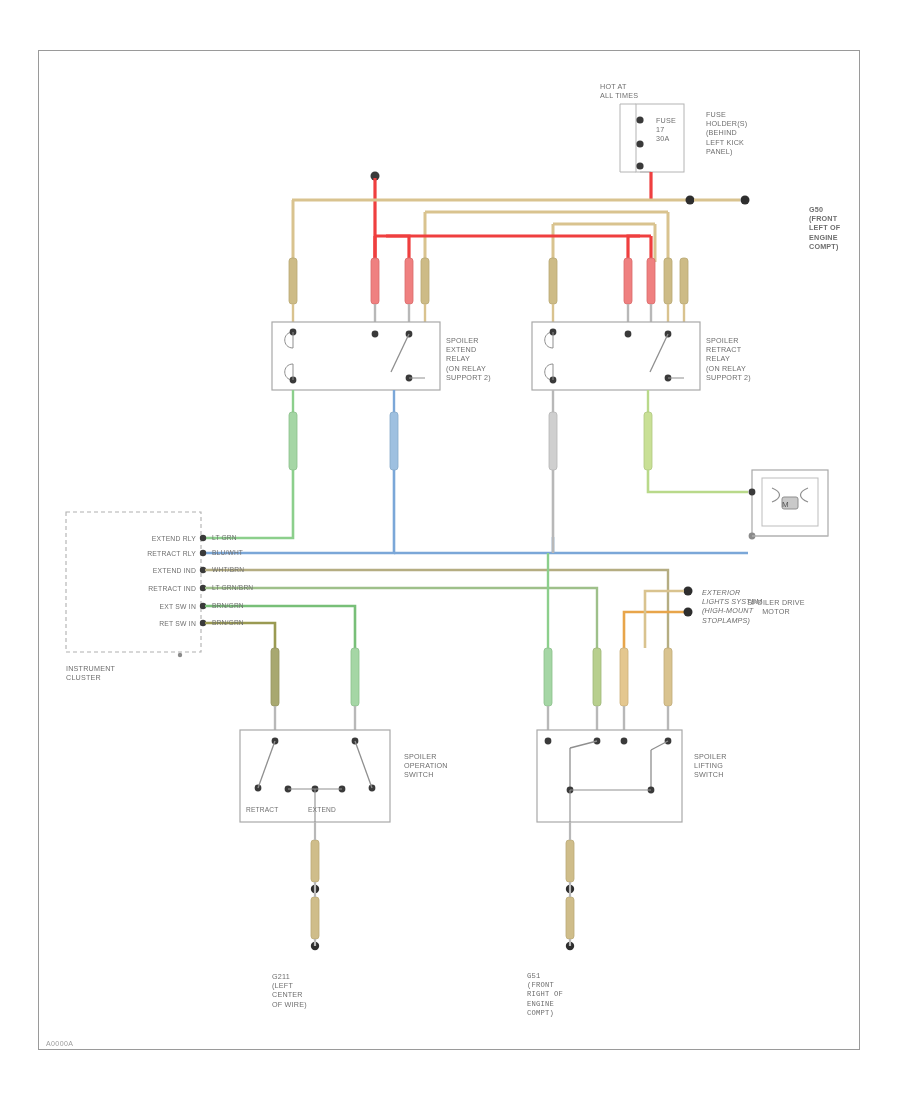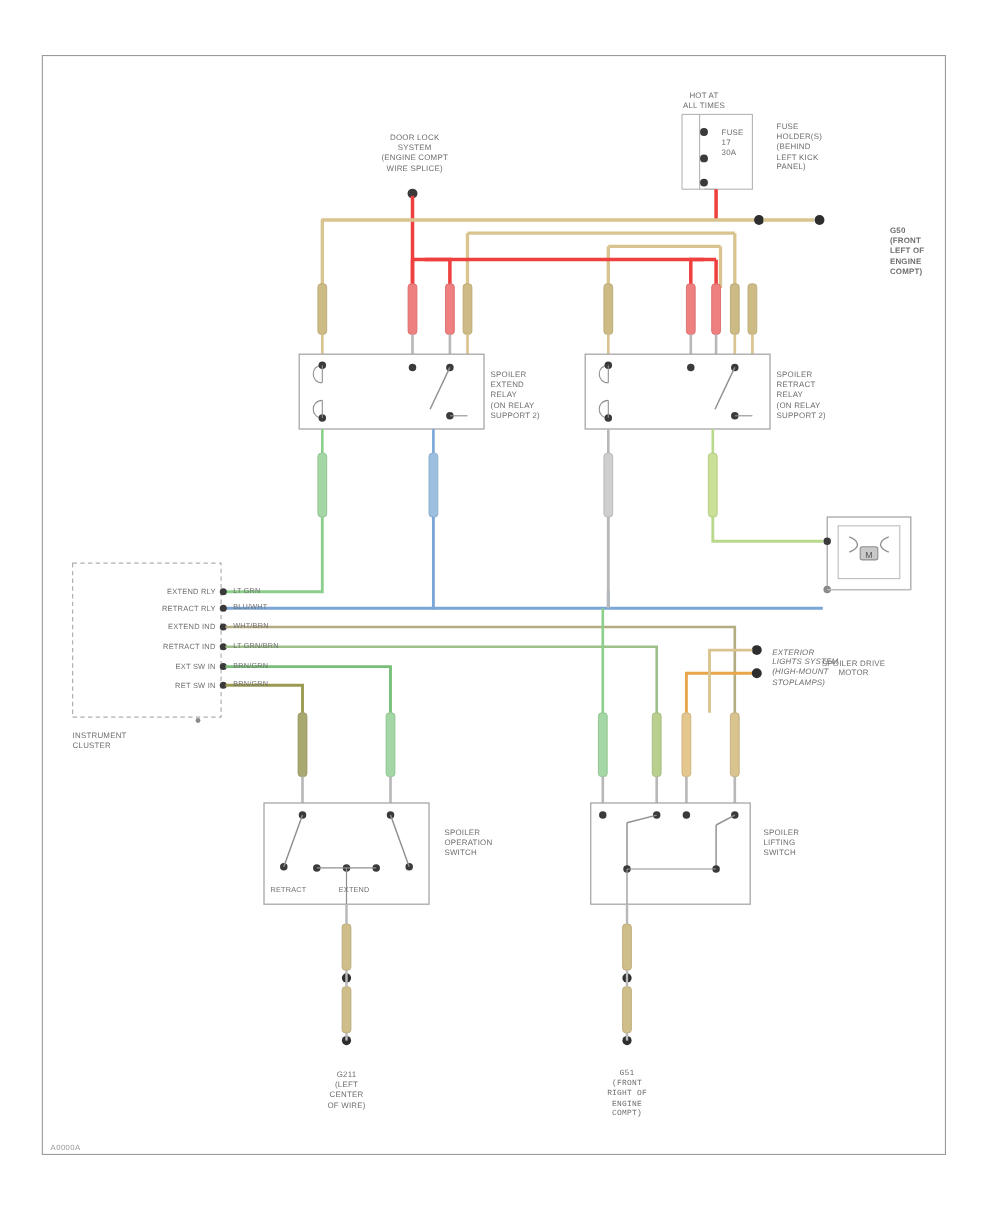--- a/index.html
+++ b/index.html
@@ -10,21 +10,21 @@
   }
   #sheet{position:relative;width:900px;height:1100px;background:#fff;}
   #border{
     position:absolute;left:38px;top:50px;width:822px;height:1000px;
     border:1.5px solid #9a9a9a;box-sizing:border-box;background:#fff;
   }
   .lbl{
     position:absolute;font-size:7.2px;line-height:9.2px;color:#6e6e6e;
     letter-spacing:.2px;white-space:pre;font-family:"Liberation Sans",sans-serif;
   }
-  .lbl.c{text-align:center;}
+  .lbl.c{text-align:left;}
   .lbl.r{text-align:right;}
   .code{
     position:absolute;left:46px;top:1040px;font-size:7px;color:#9b9b9b;letter-spacing:.4px;
   }
   svg.ov{position:absolute;left:0;top:0;width:900px;height:1100px;overflow:visible;pointer-events:none;}
 </style>
 </head>
 <body>
 
 <div id="sheet">
@@ -240,24 +240,20 @@
 
     <rect x="566" y="840" width="8" height="42" rx="3" fill="#cfbd8a" stroke="#bba977" stroke-width=".8"></rect>
     <circle cx="570" cy="889" r="4.2" fill="#2e2e2e"></circle>
     <rect x="566" y="897" width="8" height="42" rx="3" fill="#cfbd8a" stroke="#bba977" stroke-width=".8"></rect>
     <circle cx="570" cy="946" r="4.2" fill="#2e2e2e"></circle>
     <line x1="570" y1="822" x2="570" y2="840" stroke="#b8b8b8" stroke-width="2.2"></line>
     <line x1="570" y1="882" x2="570" y2="897" stroke="#b8b8b8" stroke-width="2.2"></line>
     <line x1="570" y1="939" x2="570" y2="946" stroke="#b8b8b8" stroke-width="2.2"></line>
   </svg>
 
-  <div class="lbl c" style="left:322px;top:120px;width:110px;">DOOR LOCK
-SYSTEM
-(ENGINE COMPT
-WIRE SPLICE)</div>
 
   <div class="lbl c" style="left:600px;top:82px;width:80px;">HOT AT
 ALL TIMES</div>
 
   <div class="lbl" style="left:656px;top:116px;width:40px;">FUSE
 17
 30A</div>
 
   <div class="lbl" style="left:706px;top:110px;width:90px;">FUSE
 HOLDER(S)

